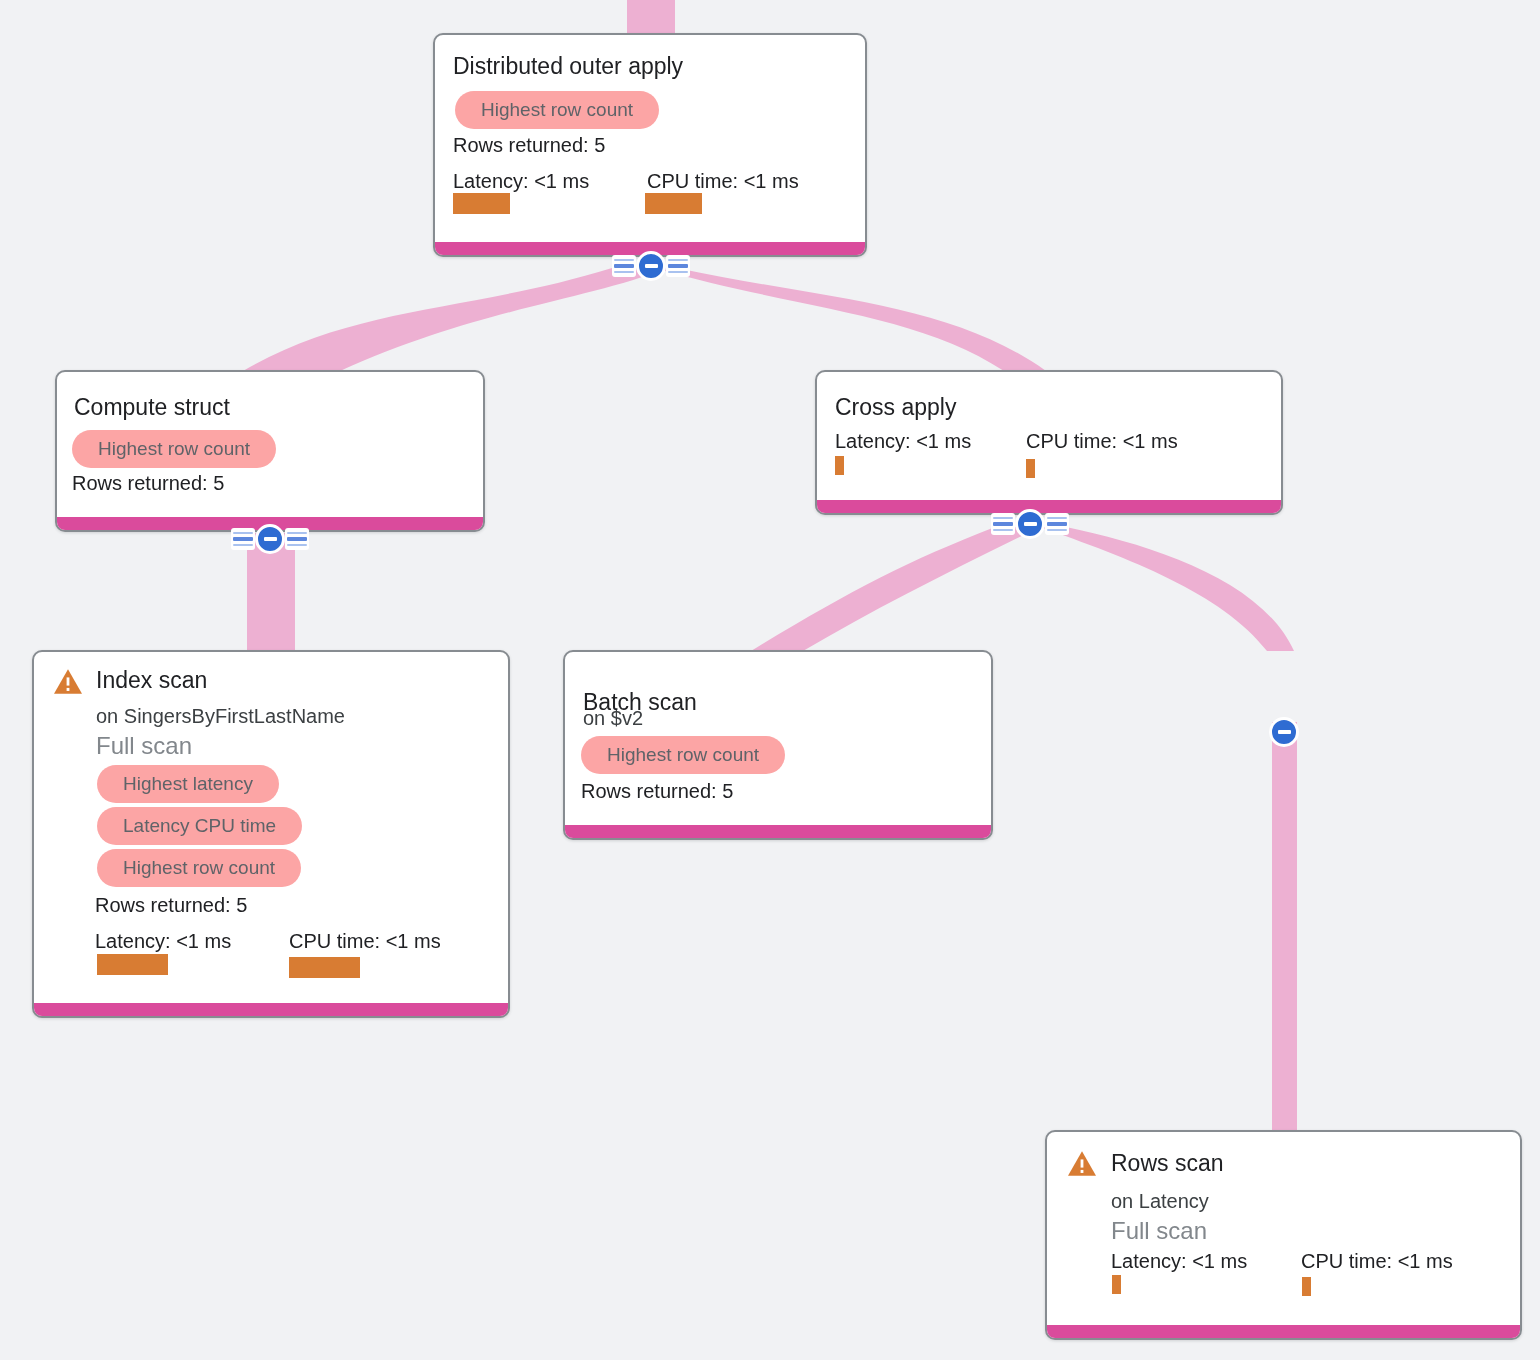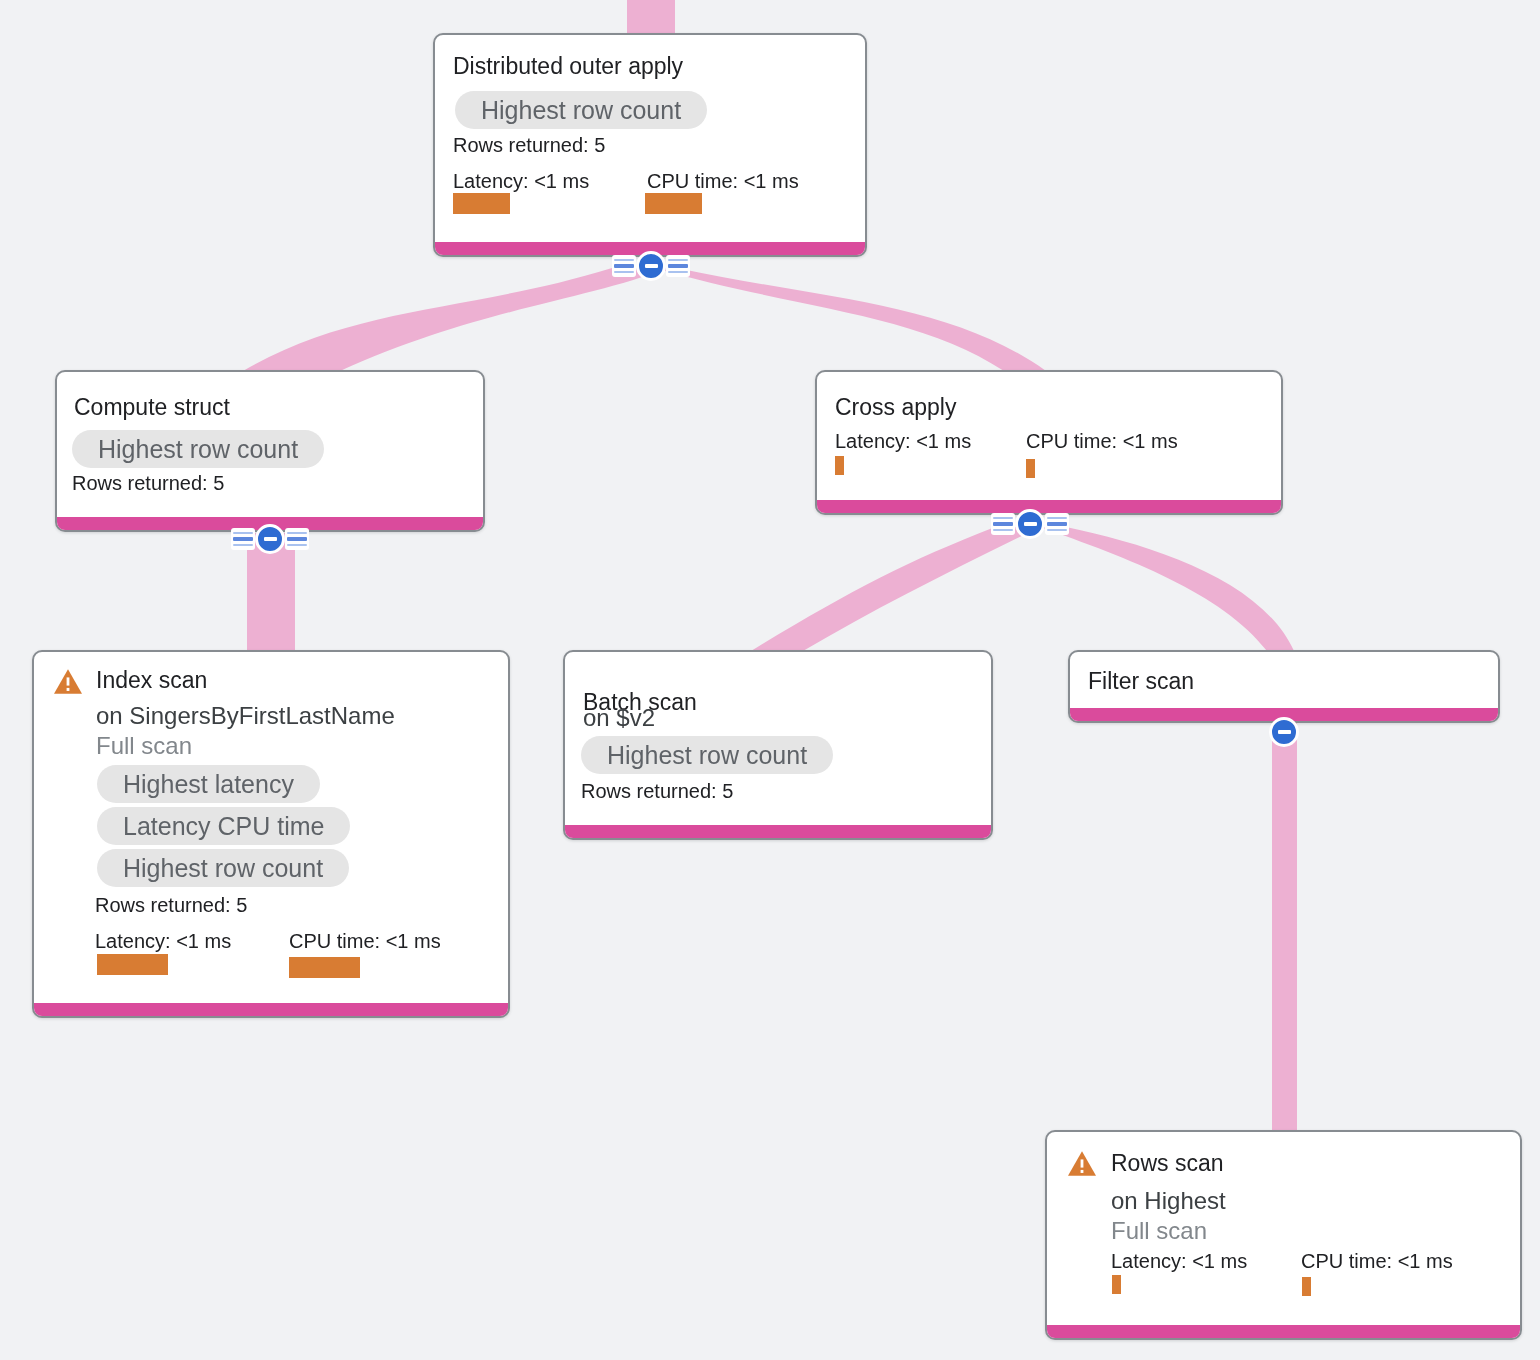--- a/index.html
+++ b/index.html
@@ -29,35 +29,35 @@
     background:#da4b9c;
     border-radius:0 0 8px 8px;
   }
   .node-title{
     position:absolute;
     font-size:23px;line-height:30px;font-weight:500;color:#202124;
     white-space:nowrap;
   }
   .node-sub{
     position:absolute;
-    font-size:24px;line-height:26px;color:#3c4043;white-space:nowrap;
+    font-size:20px;line-height:26px;color:#3c4043;white-space:nowrap;
   }
   .node-muted{
     position:absolute;
     font-size:24px;line-height:26px;color:#82878c;white-space:nowrap;
   }
   .node-text{
     position:absolute;
     font-size:20px;line-height:26px;color:#202124;white-space:nowrap;
   }
   .badge{
     position:absolute;
     display:inline-block;
-    background:#e5e5e5;color:#5f6368;
-    font-size:25px;line-height:38px;
+    background:#fca5a5;color:#5f6368;
+    font-size:19px;line-height:38px;
     padding:0 26px;border-radius:19px;
     white-space:nowrap;
   }
   .metric-bar{
     position:absolute;
     background:#d87c33;
   }
   .bar-wide{width:57px;height:21px;}
   .bar-wide2{width:71px;height:21px;}
   .bar-small{width:9px;height:19px;}
@@ -156,33 +156,29 @@
   </div>
 
   <div class="node" style="left:563px;top:650px;width:430px;height:190px;">
     <div class="node-title" style="left:18px;top:8px;margin-top:27px;">Batch scan</div>
     <div class="node-sub" style="left:18px;top:53px;">on $v2</div>
     <div class="badge" style="left:16px;top:84px;">Highest row count</div>
     <div class="node-text" style="left:16px;top:126px;">Rows returned: 5</div>
     <div class="accent-bar"></div>
   </div>
 
-  <div class="node" style="left:1068px;top:650px;width:432px;height:73px;">
-    <div class="node-title" style="left:18px;top:14px;">Filter scan</div>
-    <div class="accent-bar"></div>
-  </div>
 
   <div class="node" style="left:1045px;top:1130px;width:477px;height:210px;">
     <svg class="warn-icon" viewBox="0 0 24 21" style="left:21px;top:19px;">
       <path d="M12 0 L24 21 H0 Z" fill="#d87c33"></path>
       <rect x="10.8" y="7" width="2.4" height="7" fill="#ffffff"></rect>
       <rect x="10.8" y="16" width="2.4" height="2.6" fill="#ffffff"></rect>
     </svg>
     <div class="node-title" style="left:64px;top:16px;">Rows scan</div>
-    <div class="node-sub" style="left:64px;top:56px;">on Highest</div>
+    <div class="node-sub" style="left:64px;top:56px;">on Latency</div>
     <div class="node-muted" style="left:64px;top:86px;">Full scan</div>
     <div class="node-text" style="left:64px;top:116px;">Latency: &lt;1 ms</div>
     <div class="node-text" style="left:254px;top:116px;">CPU time: &lt;1 ms</div>
     <div class="metric-bar bar-small" style="left:65px;top:143px;"></div>
     <div class="metric-bar bar-small" style="left:255px;top:145px;"></div>
     <div class="accent-bar"></div>
   </div>
 
   <div class="collapse-btn" style="left:651px;top:266px;">
     <span class="stripes">

